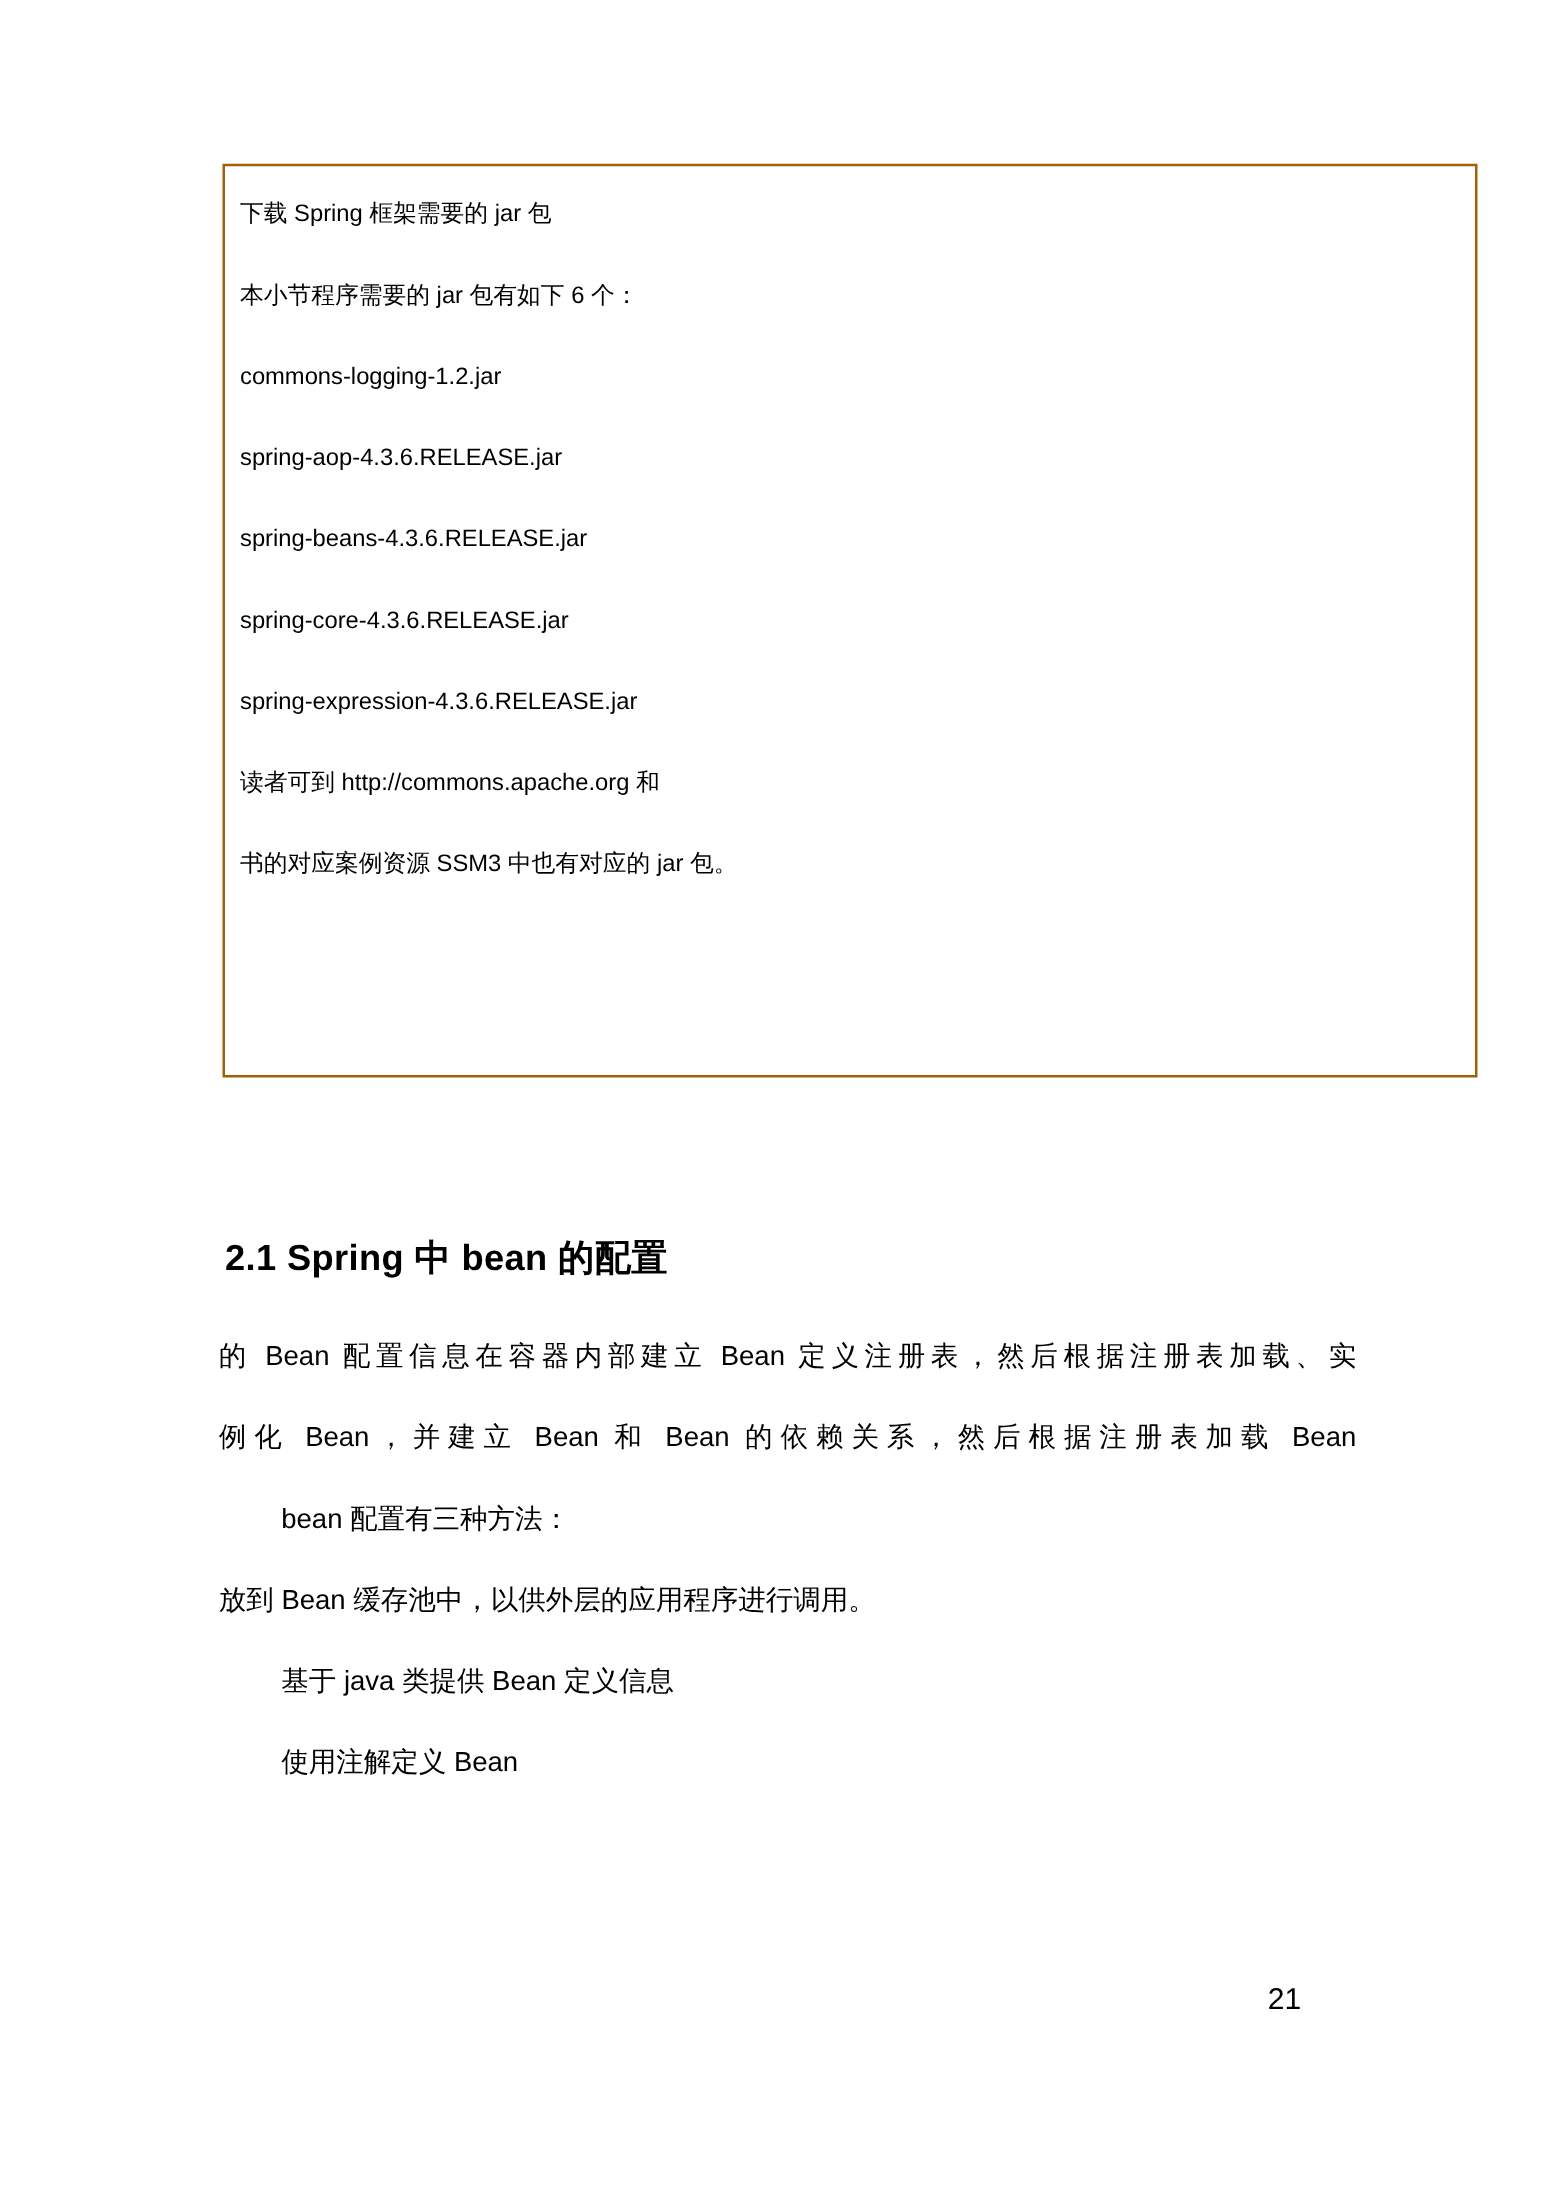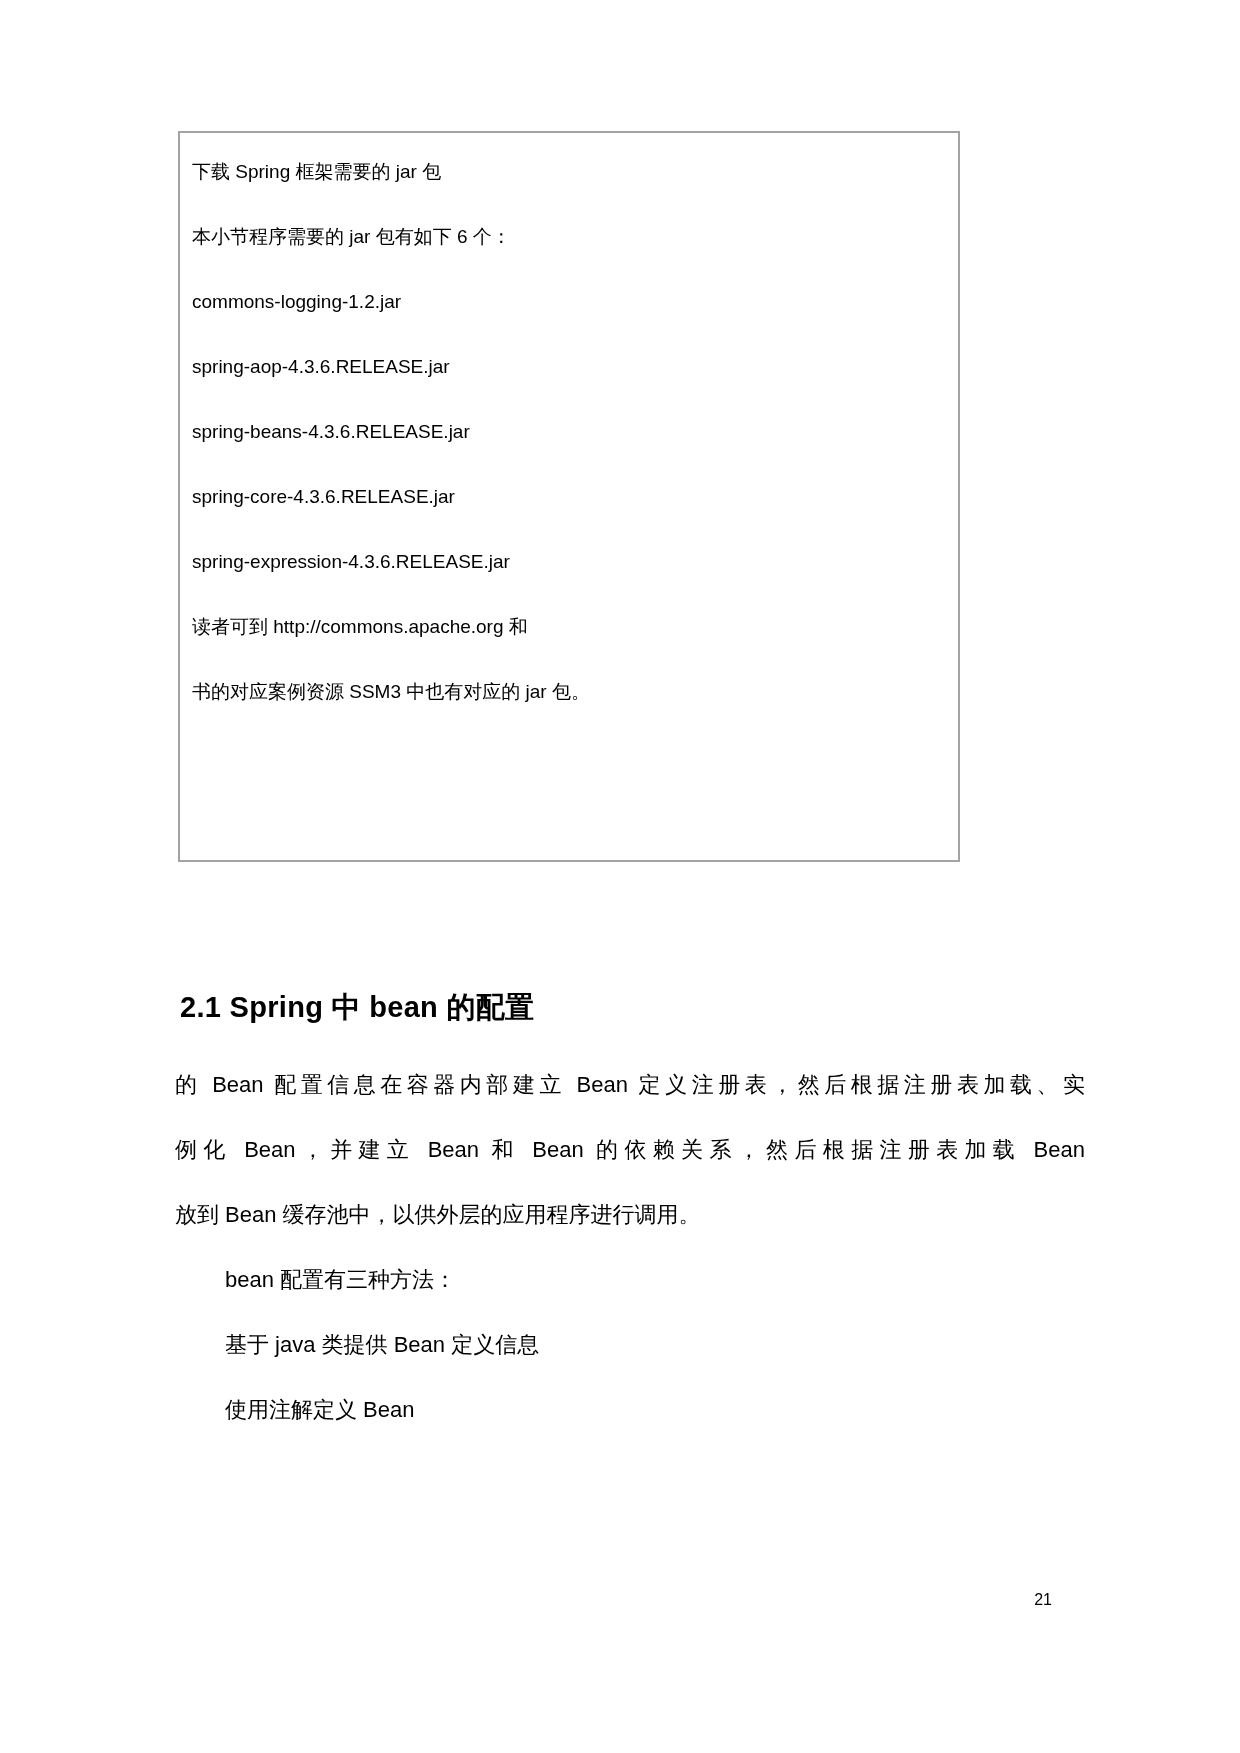--- a/index.html
+++ b/index.html
@@ -13,24 +13,24 @@
     height: 1753px;
     background: #ffffff;
     color: #000000;
     font-family: "Liberation Sans", "DejaVu Sans", sans-serif;
     overflow: hidden;
   }
   .jar-box {
     position: absolute;
     left: 178px;
     top: 131px;
-    width: 782px;
+    width: 1004px;
     height: 731px;
     box-sizing: border-box;
-    border: 2px solid #a3a3a3;
+    border: 2px solid #a16207;
     padding: 6px 12px;
     background: #ffffff;
   }
   .box-line {
     font-size: 19px;
     line-height: 65px;
     height: 65px;
     white-space: nowrap;
     overflow: hidden;
   }
@@ -60,22 +60,22 @@
   .body-line.justify {
     text-align: justify;
     text-align-last: justify;
   }
   .body-line.indent {
     text-indent: 50px;
   }
   .page-number {
     position: absolute;
     top: 1588px;
-    right: 188px;
-    font-size: 16px;
+    right: 199px;
+    font-size: 24px;
     line-height: 24px;
   }
 </style>
 </head>
 <body>
 
 <div class="page">
 
   <div class="jar-box">
     <div class="box-line">下载 Spring 框架需要的 jar 包</div>
@@ -87,21 +87,21 @@
     <div class="box-line">spring-expression-4.3.6.RELEASE.jar</div>
     <div class="box-line">读者可到 http://commons.apache.org 和</div>
     <div class="box-line">书的对应案例资源 SSM3 中也有对应的 jar 包。</div>
   </div>
 
   <h2 class="section-heading">2.1 Spring 中 bean 的配置</h2>
 
   <div class="body-text">
     <div class="body-line justify">的 Bean 配置信息在容器内部建立 Bean 定义注册表，然后根据注册表加载、实</div>
     <div class="body-line justify">例化 Bean，并建立 Bean 和 Bean 的依赖关系，然后根据注册表加载 Bean</div>
+    <div class="body-line indent">bean 配置有三种方法：</div>
     <div class="body-line">放到 Bean 缓存池中，以供外层的应用程序进行调用。</div>
-    <div class="body-line indent">bean 配置有三种方法：</div>
     <div class="body-line indent">基于 java 类提供 Bean 定义信息</div>
     <div class="body-line indent">使用注解定义 Bean</div>
   </div>
 
   <div class="page-number">21</div>
 
 </div>
 
 </body></html>

